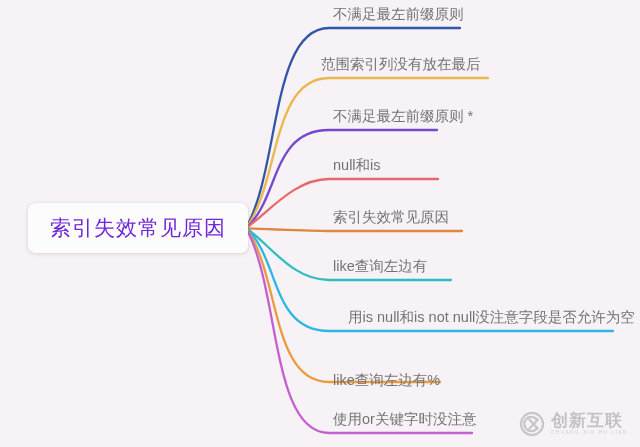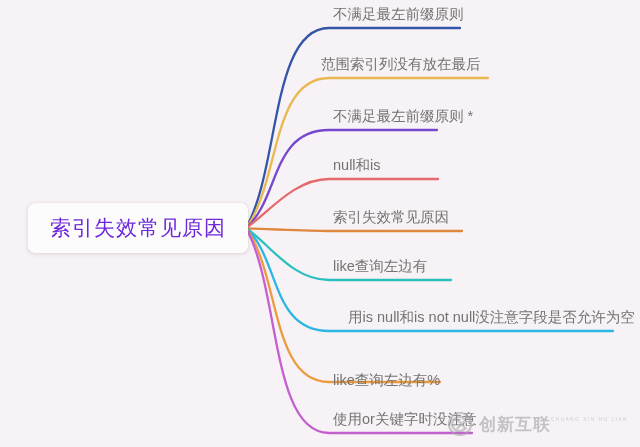--- a/index.html
+++ b/index.html
@@ -72,21 +72,21 @@
     opacity: 0.55;
     z-index: 5;
   }
   .wm-logo {
     width: 26px;
     height: 26px;
     flex: 0 0 auto;
   }
   .wm-text-wrap {
     display: flex;
-    flex-direction: row;
+    flex-direction: column;
     justify-content: center;
     line-height: 1;
   }
   .wm-main {
     font-size: 17px;
     color: #9a9a9e;
     letter-spacing: 1px;
     font-weight: bold;
   }
   .wm-sub {

